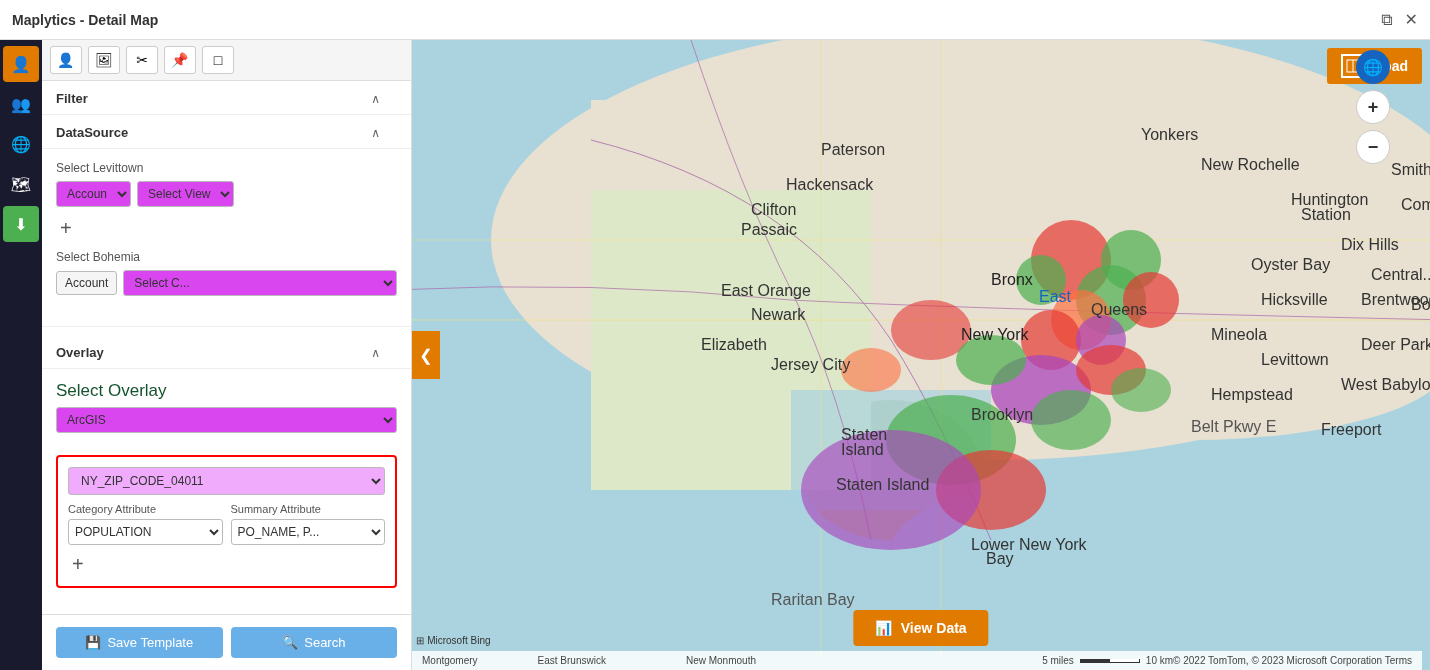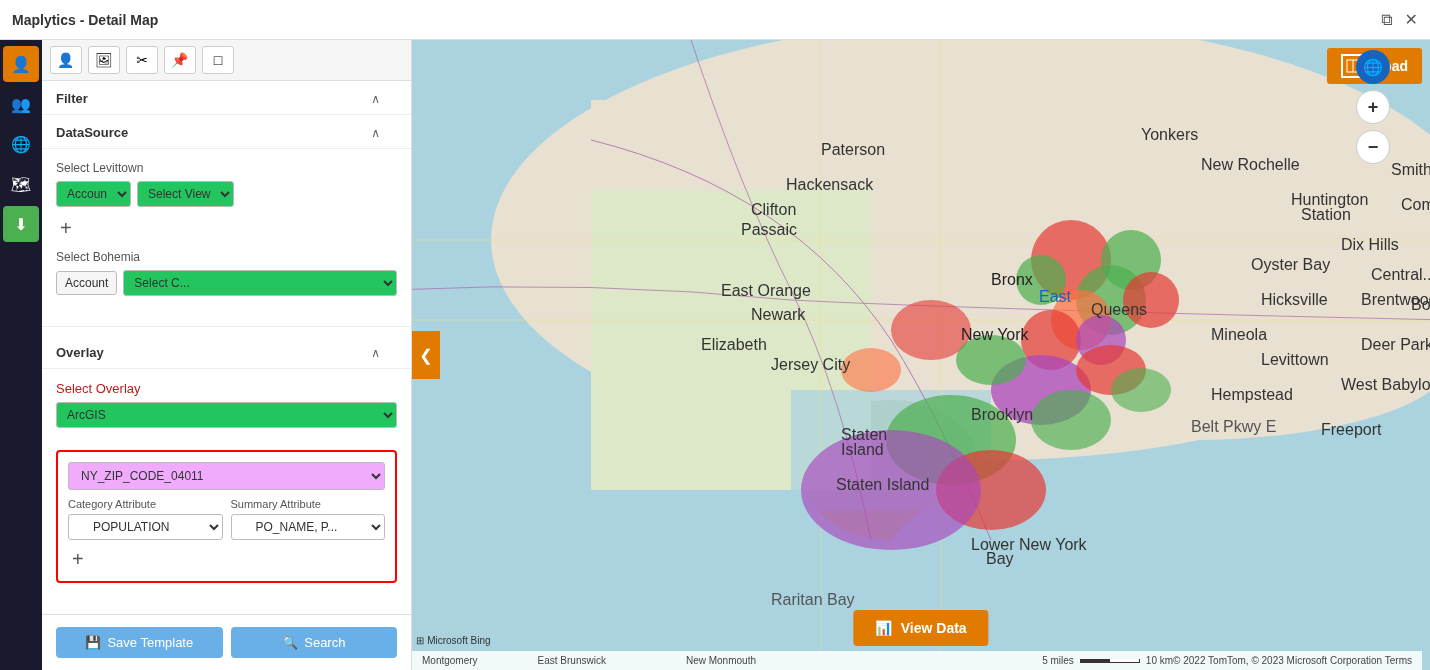--- a/index.html
+++ b/index.html
@@ -105,21 +105,21 @@
     .form-label { font-size: 12px; color: #555; margin-bottom: 6px; display: block; }
     .form-row { display: flex; gap: 6px; align-items: center; margin-bottom: 10px; }
     .plus-btn { background: none; border: none; font-size: 20px; cursor: pointer; color: #555; padding: 0 4px; }
 
     
     .dropdown-select {
       border: 1px solid #bbb;
       border-radius: 3px;
       padding: 4px 6px;
       font-size: 12px;
-      background: #22c55e;
+      background: #d946ef;
       cursor: pointer;
       color: #333;
     }
     .dropdown-select.wide { flex: 1; }
 
     
     .overlay-box {
       border: 2px solid red;
       border-radius: 4px;
       padding: 10px;
@@ -136,21 +136,21 @@
       cursor: pointer;
       color: #333;
     }
     .attr-labels { display: flex; gap: 8px; margin-bottom: 4px; }
     .attr-label { font-size: 11px; color: #555; flex: 1; }
     .attr-dropdowns { display: flex; gap: 8px; }
     .attr-dropdown {
       flex: 1;
       border: 1px solid #bbb;
       border-radius: 3px;
-      padding: 4px 20px;
+      padding: 4px 2px;
       font-size: 12px;
       background: #fff;
       cursor: pointer;
       color: #333;
     }
 
     
     .panel-footer {
       display: flex;
       gap: 8px;
@@ -310,22 +310,22 @@
     
     .bing-watermark {
       position: absolute;
       bottom: 24px;
       left: 4px;
       font-size: 10px;
       color: #333;
     }
 
     .select-overlay-label {
-      font-size: 13px;
-      color: #b91c1c;
+      font-size: 17px;
+      color: #14532d;
     }
 
     .arcgis-row {
       display: flex;
       align-items: flex-start;
       gap: 8px;
       margin-bottom: 10px;
     }
 
     .separator-line {

